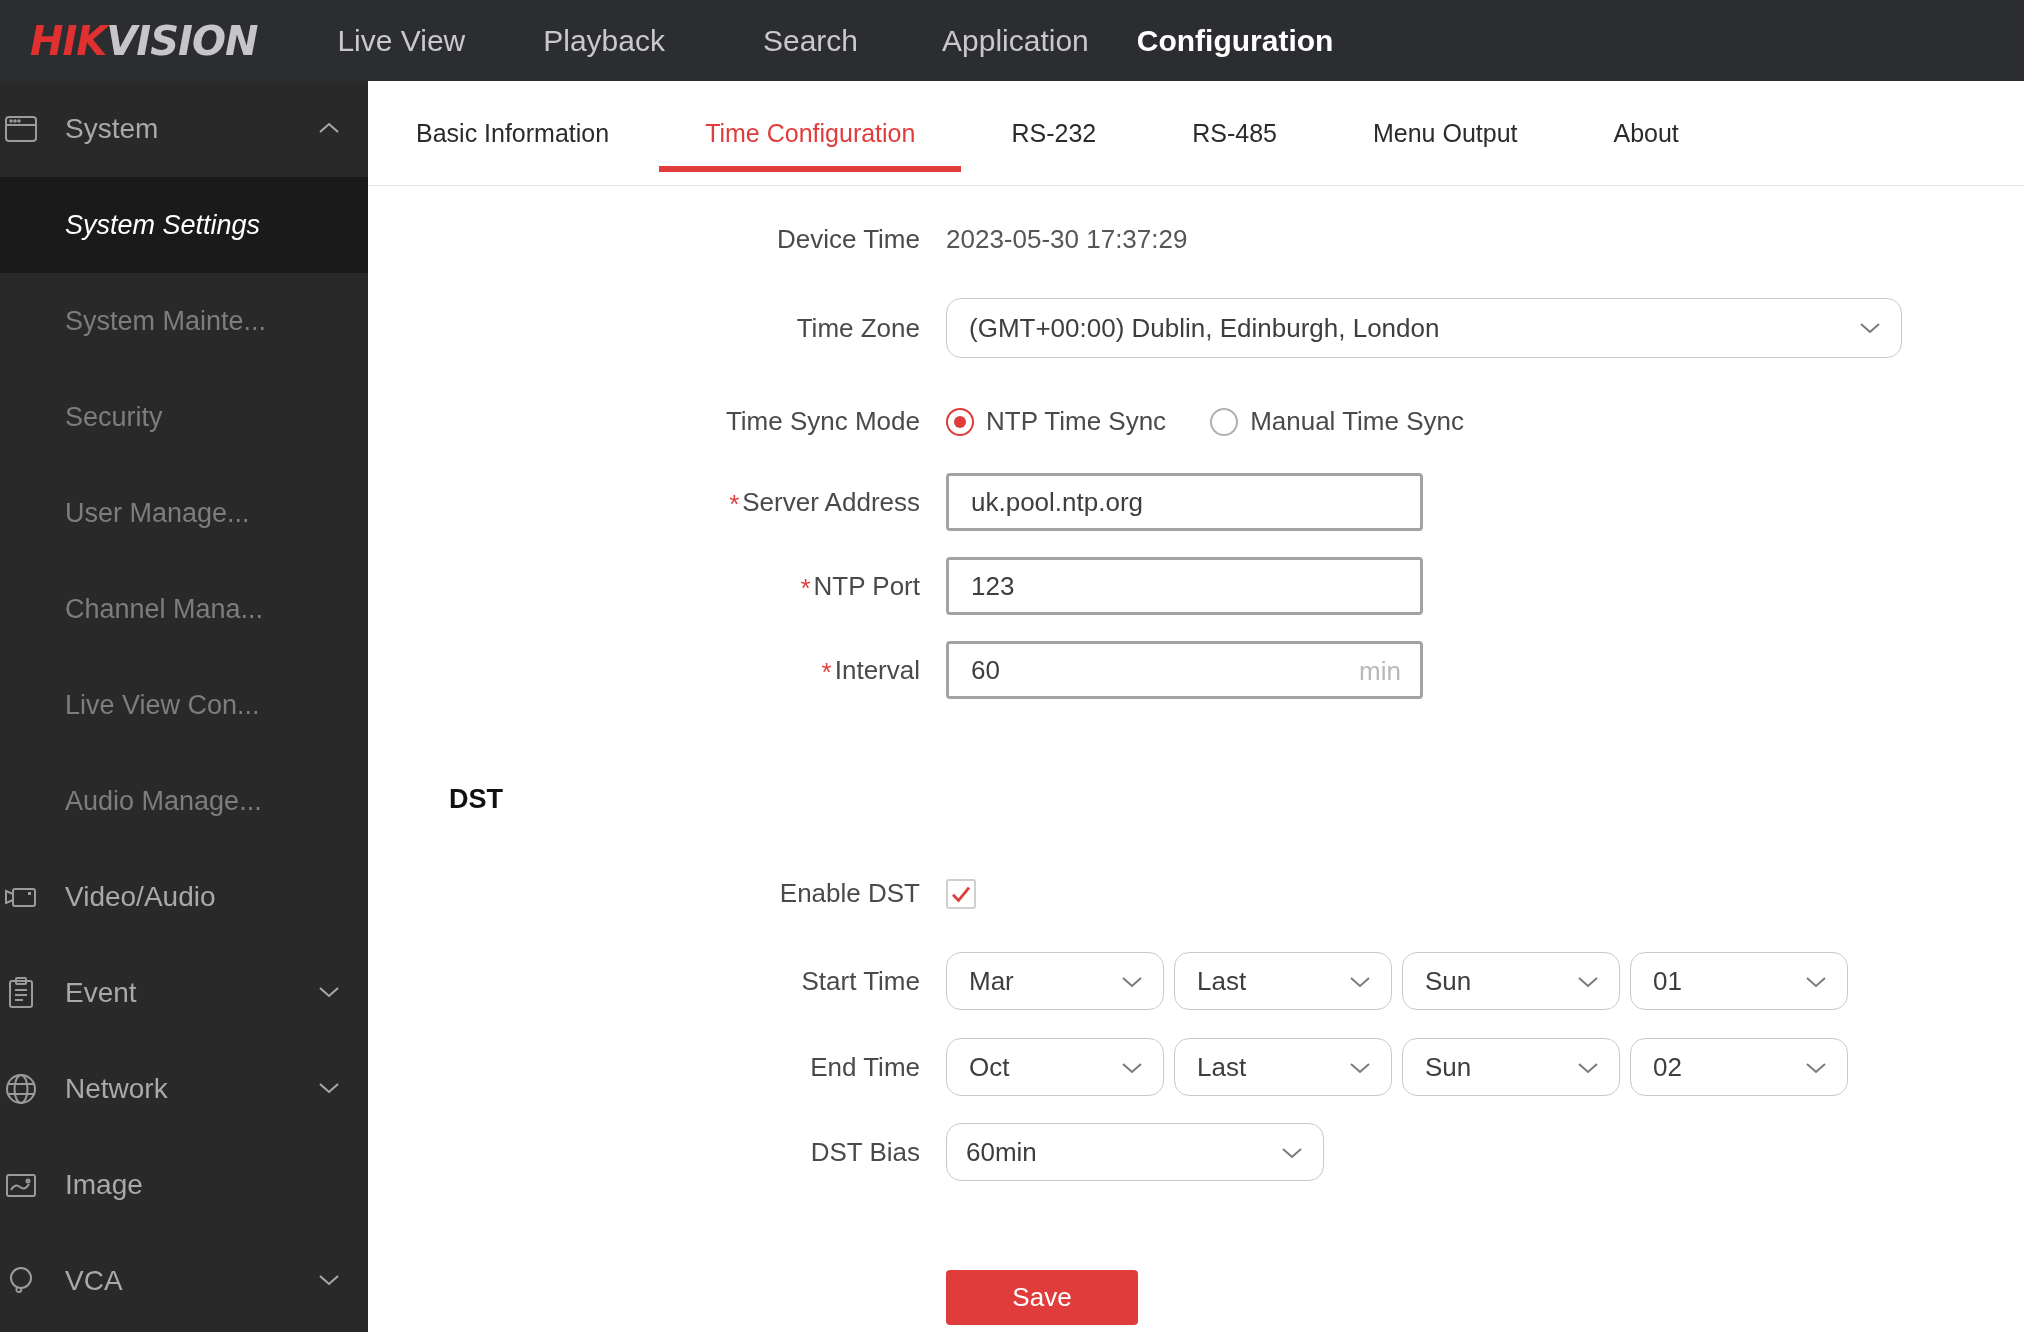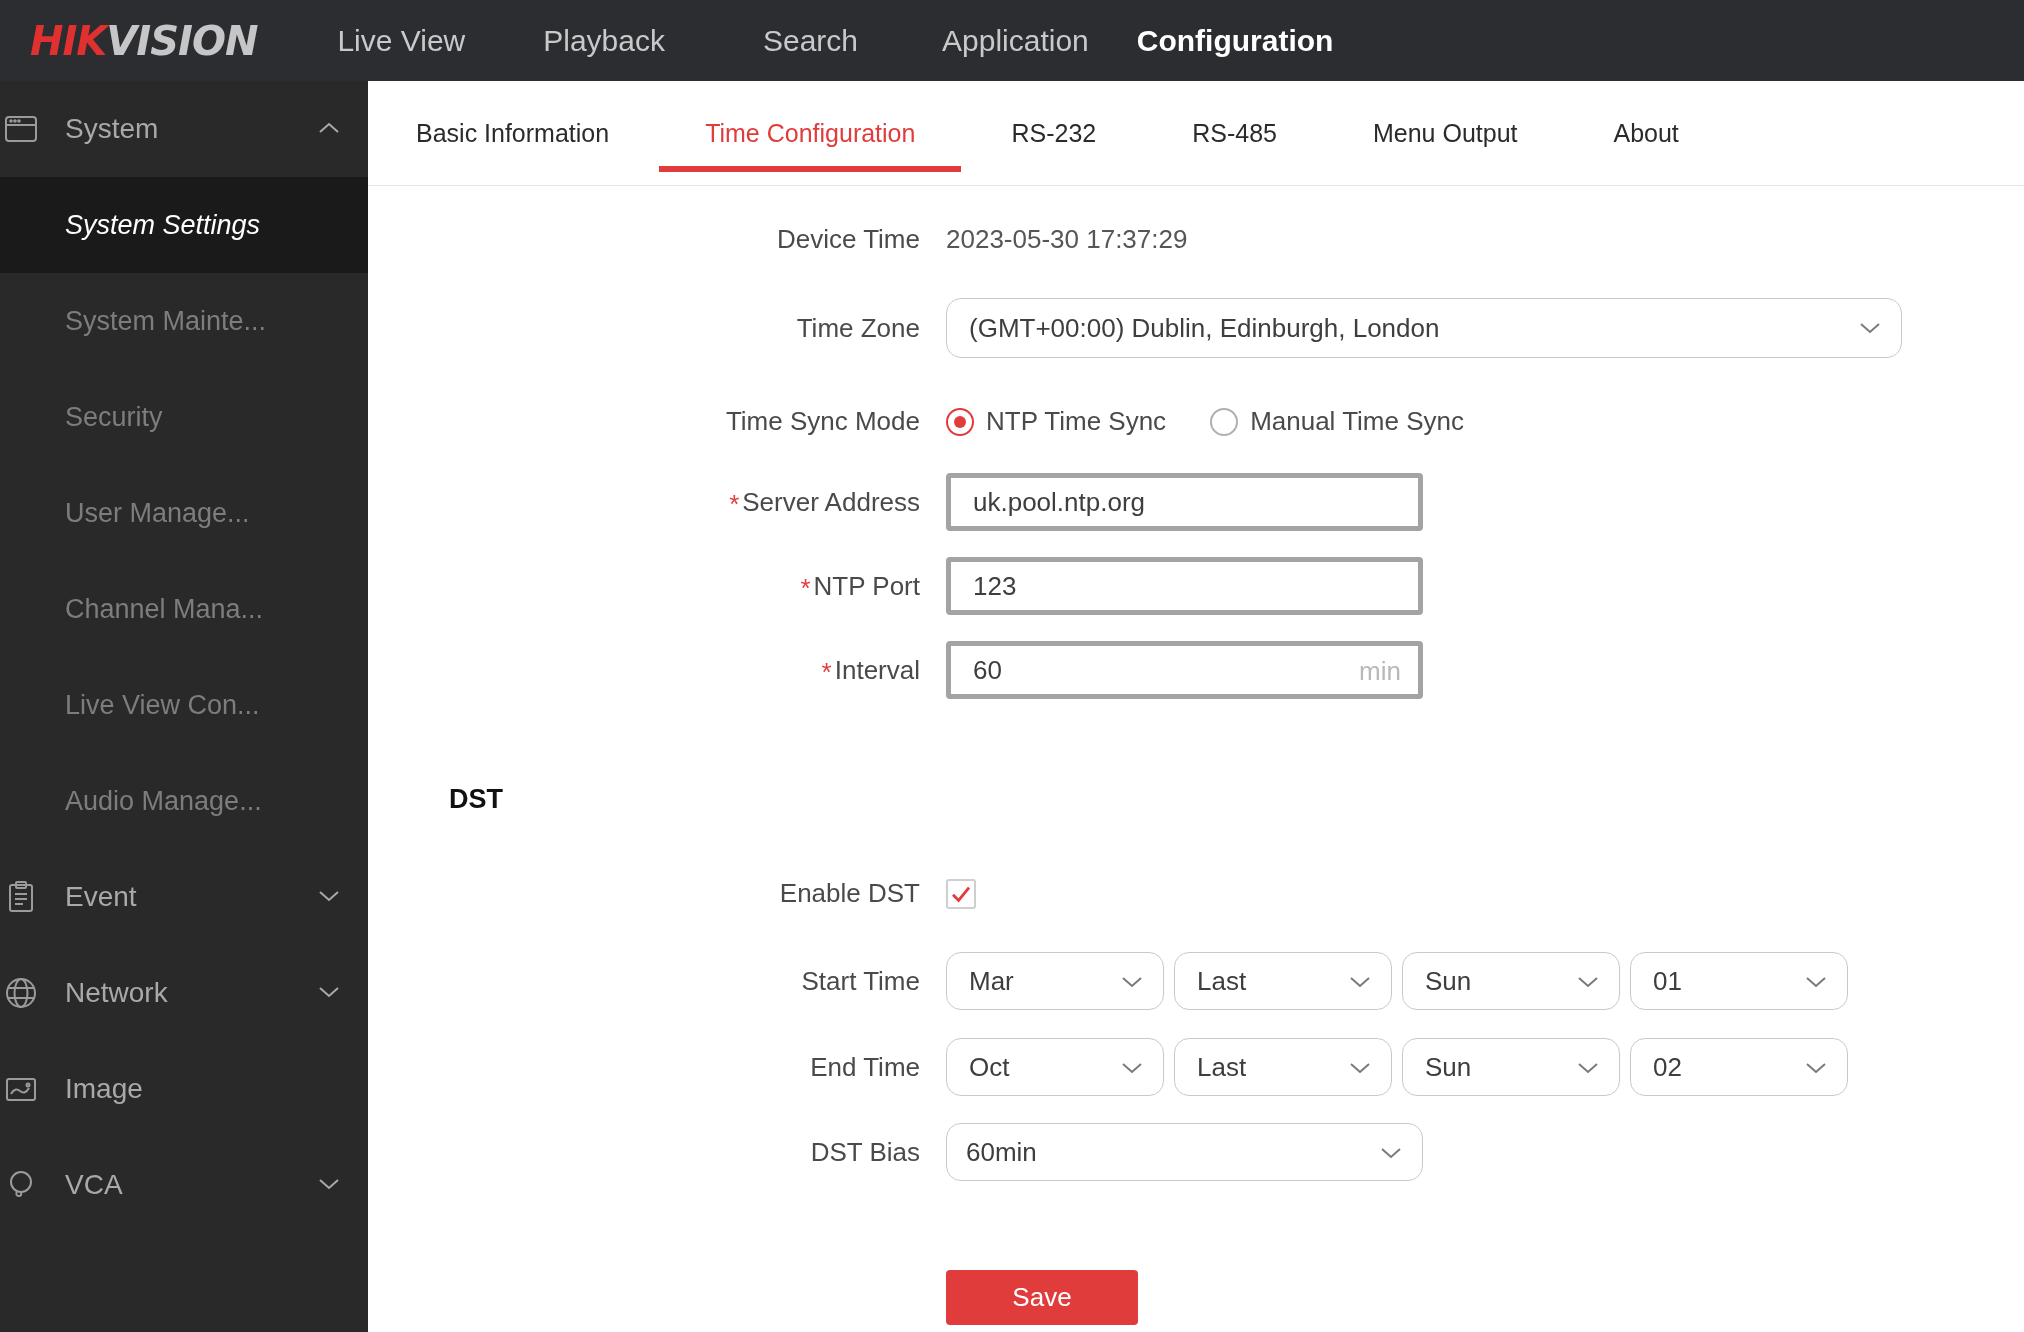--- a/index.html
+++ b/index.html
@@ -42,24 +42,24 @@
   .row { display:flex; align-items:center; }
   .row-label { width:552px; text-align:right; font-size:26px; color:#4a4a4a; flex:none; white-space:nowrap; }
   .req { color:#e03c3c; margin-right:3px; position:relative; top:2px; }
   .ctrl { margin-left:26px; }
 
   .plainvalue { font-size:26px; color:#565656; }
 
   .selectbox { position:relative; display:flex; align-items:center; height:58px; border:1px solid #c9c9c9; border-radius:15px; padding:0 56px 0 22px; font-size:26px; color:#3e3e3e; background:#fff; cursor:pointer; white-space:nowrap; }
   .selectbox .chev { position:absolute; right:20px; top:22px; width:22px; height:14px; }
   .sel-wide { width:956px; height:60px; }
-  .sel-med  { width:477px;padding-left:19px; }
+  .sel-med  { width:378px;padding-left:19px; }
   .sel-small { width:218px; margin-right:10px; }
 
-  .textinput { width:477px; height:58px; border:5px solid #a3a3a3; border-radius:4px; padding:0 22px; font-size:26px; color:#3e3e3e; outline:none; font-family:"Liberation Sans",sans-serif; background:#fff; }
+  .textinput { width:477px; height:58px; border:3px solid #a3a3a3; border-radius:4px; padding:0 22px; font-size:26px; color:#3e3e3e; outline:none; font-family:"Liberation Sans",sans-serif; background:#fff; }
   .input-wrap { position:relative; display:inline-block; }
   .unit { position:absolute; right:22px; top:15px; font-size:26px; color:#b8b8b8; pointer-events:none; }
 
   .radio-group { display:flex; align-items:center; }
   .radio-opt { display:flex; align-items:center; cursor:pointer; }
   .radio-circle { width:28px; height:28px; border-radius:50%; border:2px solid #b0b0b0; background:#fff; flex:none; position:relative; }
   .radio-opt.selected .radio-circle { border-color:#e03c3c; }
   .radio-opt.selected .radio-circle::after { content:""; position:absolute; left:6px; top:6px; width:12px; height:12px; border-radius:50%; background:#e03c3c; }
   .radio-text { font-size:26px; color:#4a4a4a; margin-left:12px; white-space:nowrap; }
   .radio-opt + .radio-opt { margin-left:44px; }
@@ -134,20 +134,30 @@
       <div class="side-item sub">
         <span>Channel Mana...</span>
       </div>
       <div class="side-item sub">
         <span>Live View Con...</span>
       </div>
       <div class="side-item sub">
         <span>Audio Manage...</span>
       </div>
 
+      <div class="side-item group">
+        <span class="side-icon">
+          <svg width="34" height="34" viewBox="0 0 34 34" fill="none" stroke="#9b9b9b" stroke-width="2">
+            <rect x="9" y="9" width="22" height="17" rx="2"></rect>
+            <path d="M9 14 L2 11 v12 l7 -3"></path>
+            <rect x="24" y="12" width="3" height="3" fill="#9b9b9b" stroke="none"></rect>
+          </svg>
+        </span>
+        <span>Video/Audio</span>
+      </div>
 
       <div class="side-item group">
         <span class="side-icon">
           <svg width="34" height="34" viewBox="0 0 34 34" fill="none" stroke="#9b9b9b" stroke-width="2">
             <rect x="6" y="5" width="22" height="26" rx="2"></rect>
             <rect x="12" y="2" width="10" height="6" rx="1"></rect>
             <line x1="11" y1="14" x2="23" y2="14"></line>
               <line x1="11" y1="19" x2="23" y2="19"></line>
               <line x1="11" y1="24" x2="19" y2="24"></line>
           </svg>

